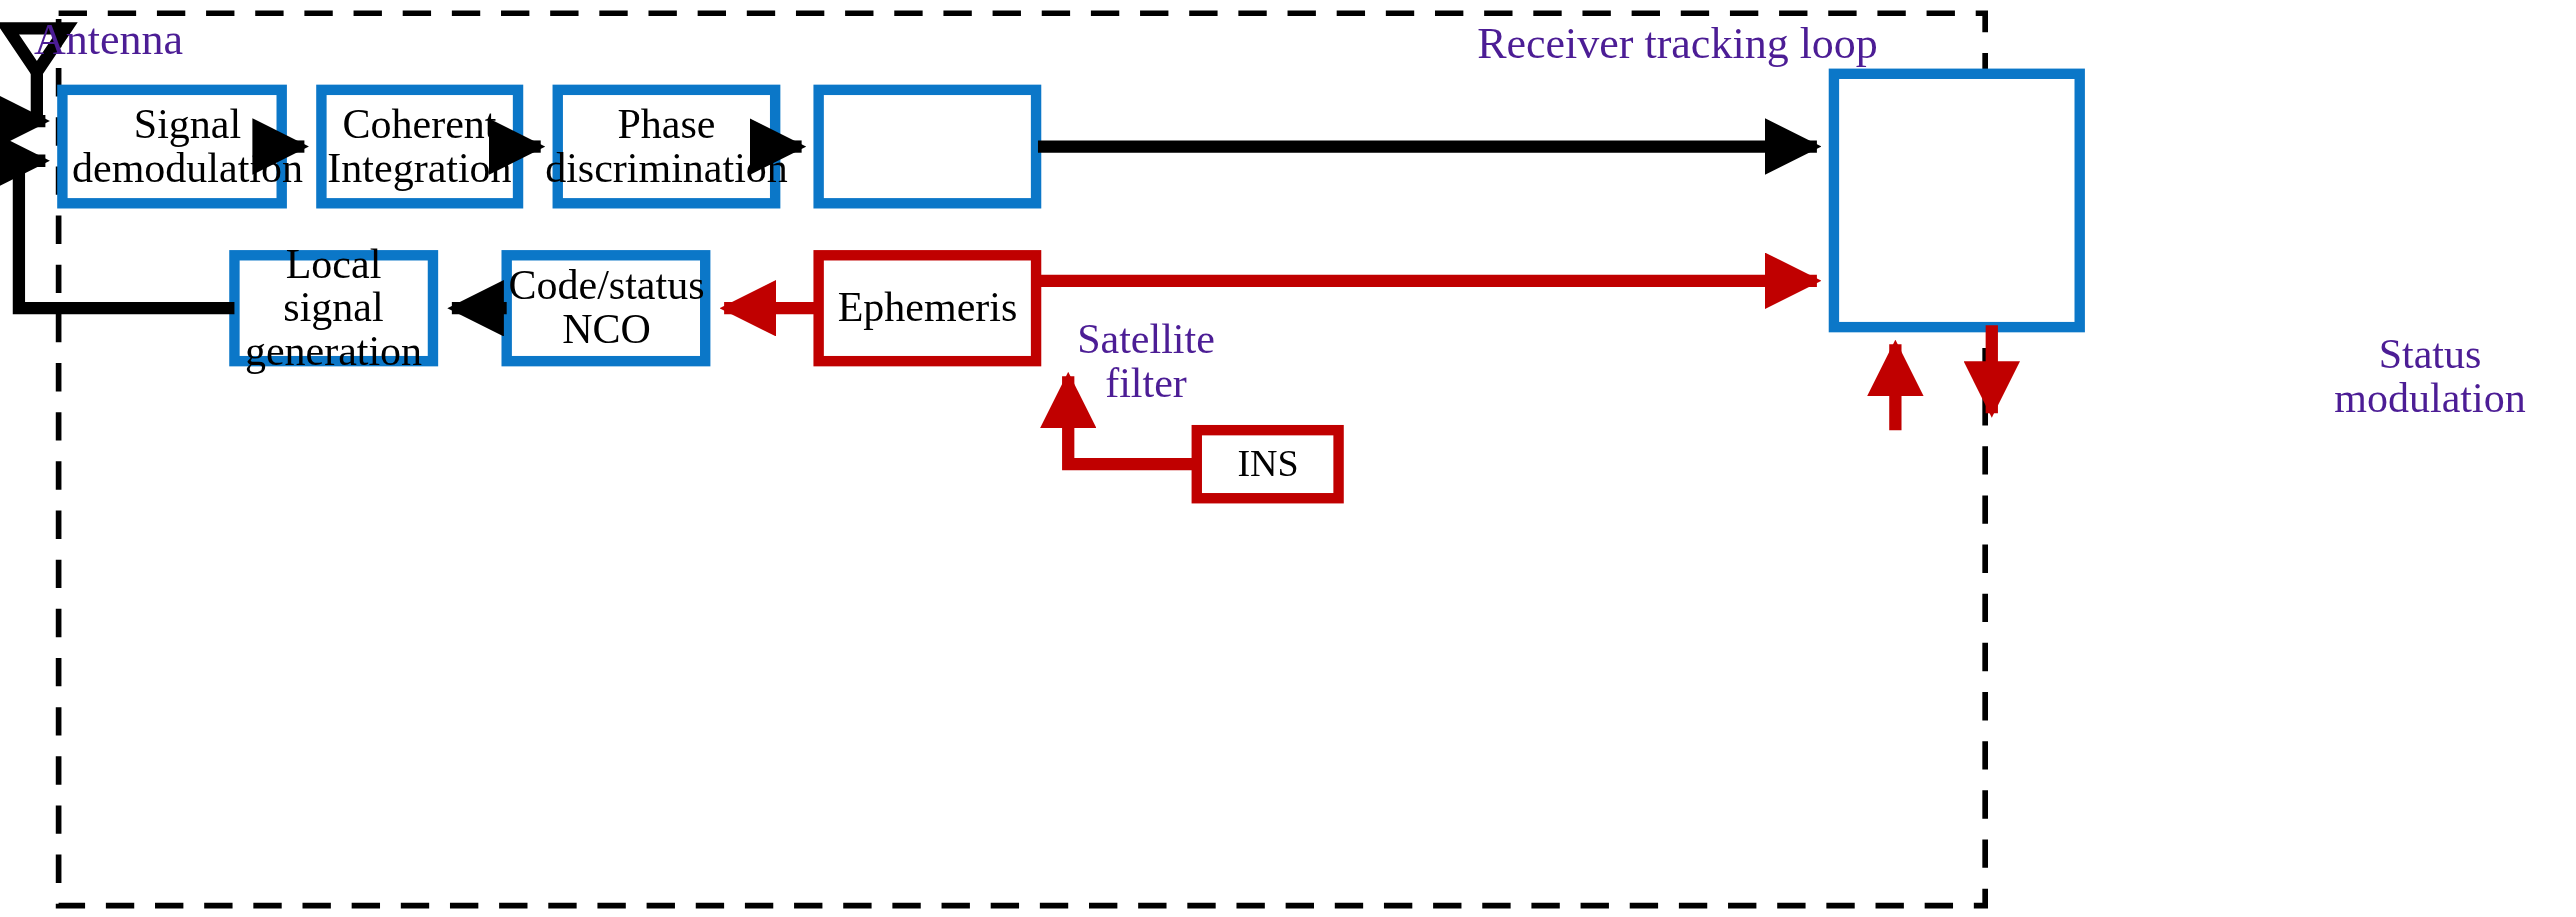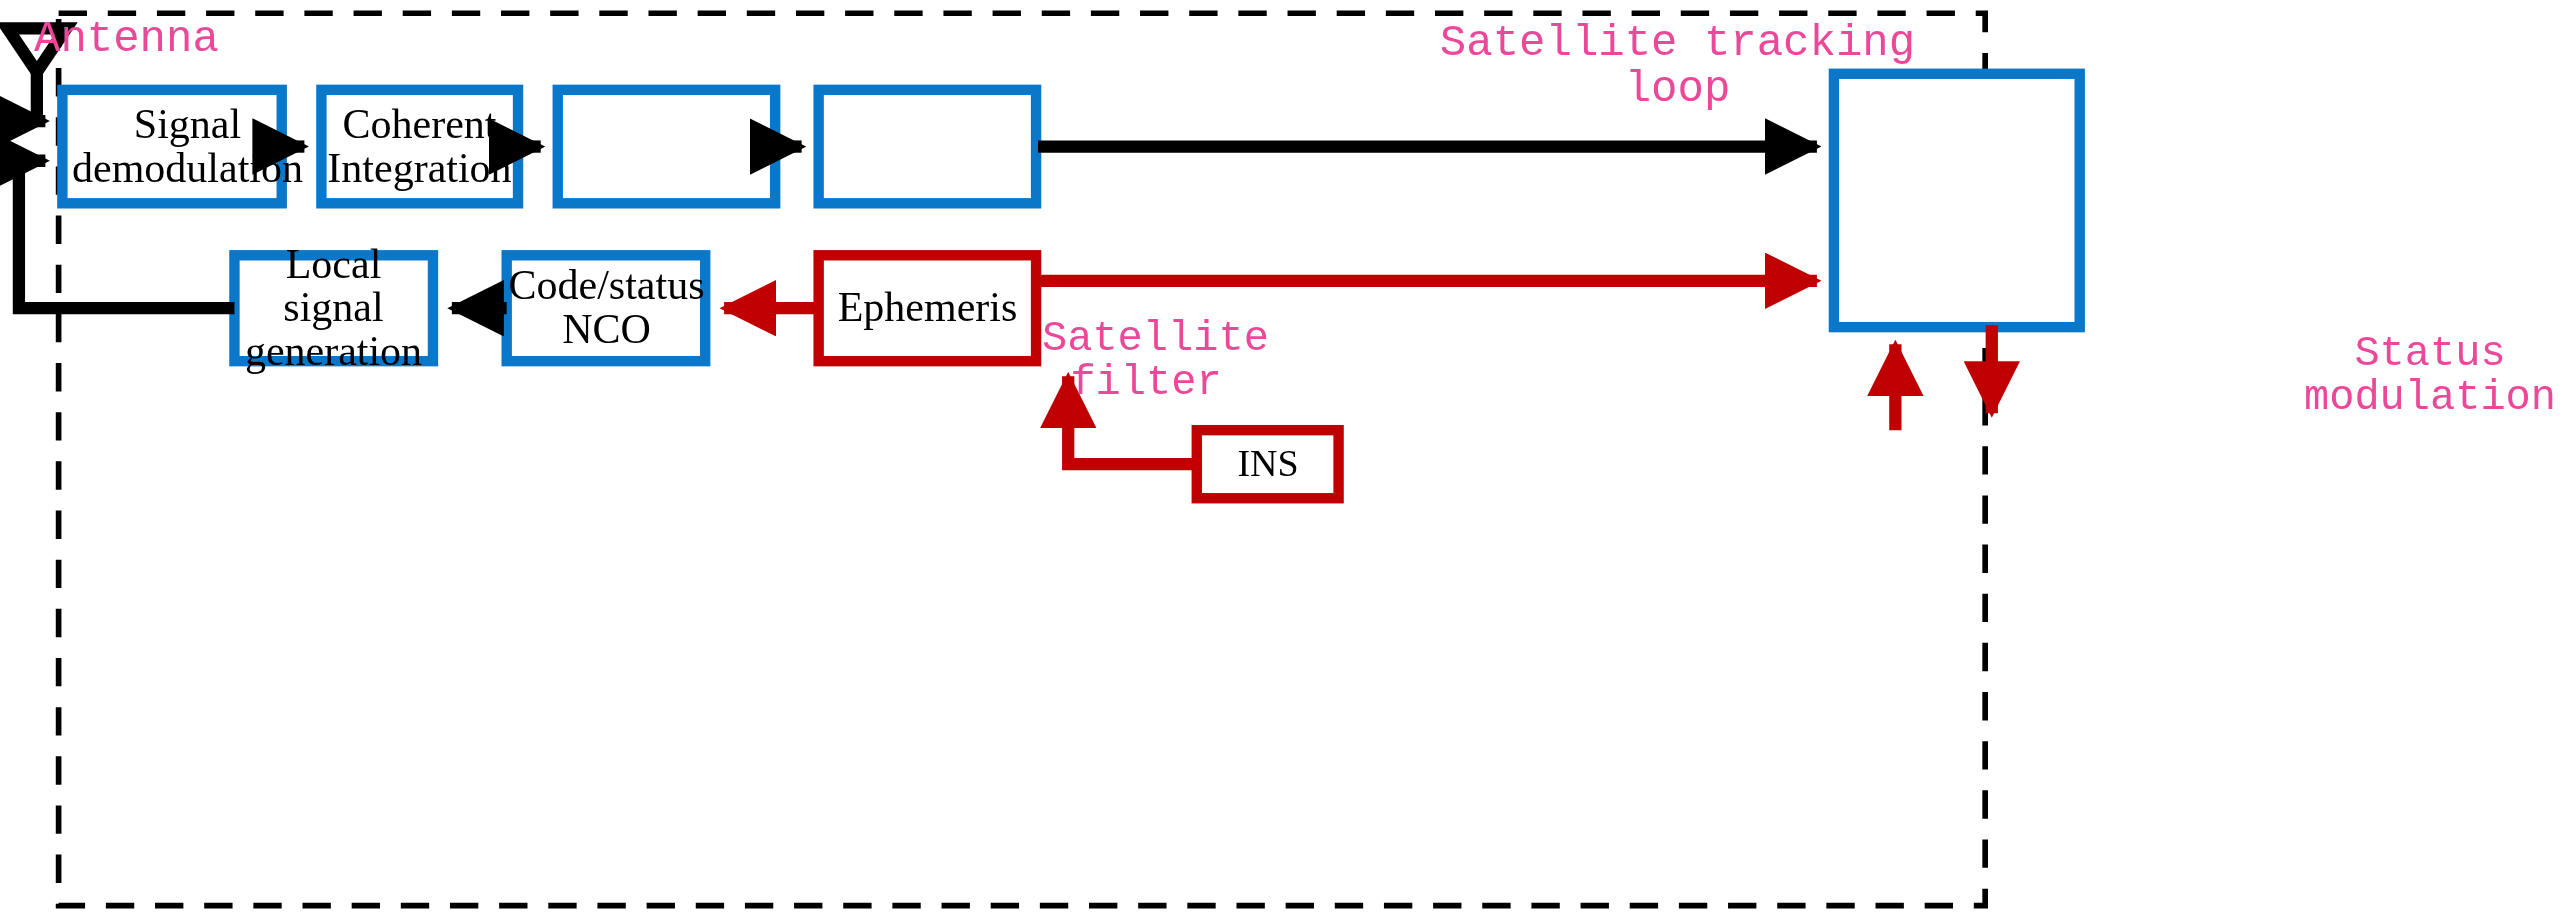--- a/index.html
+++ b/index.html
@@ -7,22 +7,22 @@
   body{font-family:"Liberation Serif","DejaVu Serif",serif;}
   #stage{position:relative;width:2576px;height:918px;background:#fff;overflow:hidden;}
   #svgroot{position:absolute;left:0;top:0;width:2576px;height:918px;}
   .boxlabel{
     position:absolute;display:flex;align-items:center;justify-content:center;
     text-align:center;line-height:1.04;color:#000;
     font-family:"Liberation Serif","DejaVu Serif",serif;
     pointer-events:none;white-space:pre-line;
   }
   .freelabel{
-    position:absolute;color:#ec4899;text-align:center;line-height:1.04;
-    font-family:Liberation Mono, monospace;
+    position:absolute;color:#4c1d95;text-align:center;line-height:1.04;
+    font-family:Liberation Serif, serif;
     white-space:pre-line;pointer-events:none;
   }
 </style>
 </head>
 <body>
 
 <div id="stage">
 
   <svg id="svgroot" viewBox="0 0 2725 971">
     <defs>
@@ -72,30 +72,32 @@
 
     <path d="M 1098 297 L 1922 297" fill="none" stroke="#c00000" stroke-width="13" stroke-linecap="butt" stroke-linejoin="miter" marker-end="url(#ahRed)"></path>
 
     <path d="M 2107 344 L 2107 437" fill="none" stroke="#c00000" stroke-width="13" stroke-linecap="butt" marker-end="url(#ahRed)"></path>
 
     <path d="M 2005 455 L 2005 364" fill="none" stroke="#c00000" stroke-width="13" stroke-linecap="butt" marker-end="url(#ahRed)"></path>
 
     <path d="M 1264 491 L 1130 491 L 1130 398" fill="none" stroke="#c00000" stroke-width="13" stroke-linecap="butt" stroke-linejoin="miter" marker-end="url(#ahRed)"></path>
   </svg>
 
-  <div class="freelabel" style="left:1394px;top:21px;width:567px;font-size:44px;">Satellite tracking loop</div>
+  <div class="freelabel" style="left:1394px;top:21px;width:567px;font-size:44px;">Receiver tracking loop</div>
 
   <div class="freelabel" style="left:34px;top:17px;width:246px;text-align:left;font-size:44px;">Antenna</div>
 
   <div class="boxlabel" style="left:78px;top:90px;width:219px;height:113px;font-size:42px;">Signal
 demodulation</div>
 
   <div class="boxlabel" style="left:321px;top:90px;width:197px;height:113px;font-size:42px;">Coherent
 Integration</div>
 
+  <div class="boxlabel" style="left:558px;top:90px;width:217px;height:113px;font-size:42px;">Phase
+discrimination</div>
 
 
 
   <div class="boxlabel" style="left:234px;top:255px;width:199px;height:106px;font-size:42px;">Local signal
 generation</div>
 
   <div class="boxlabel" style="left:507px;top:255px;width:199px;height:106px;font-size:42px;">Code/status
 NCO</div>
 
   <div class="boxlabel" style="left:819px;top:255px;width:217px;height:106px;font-size:42px;">Ephemeris</div>

